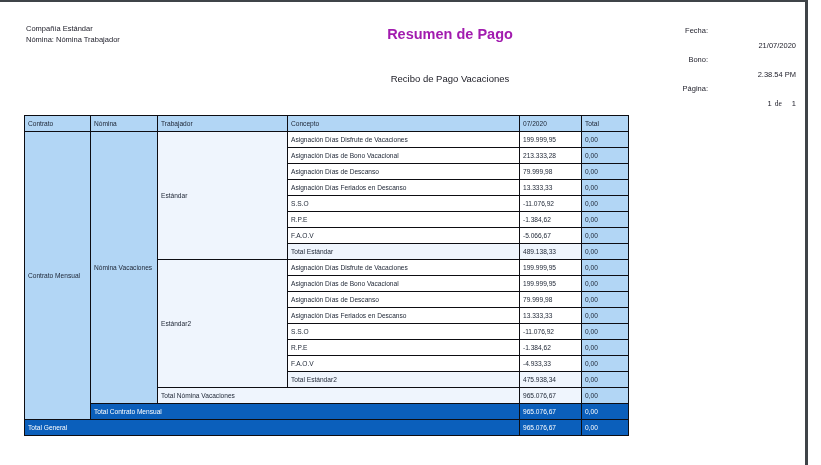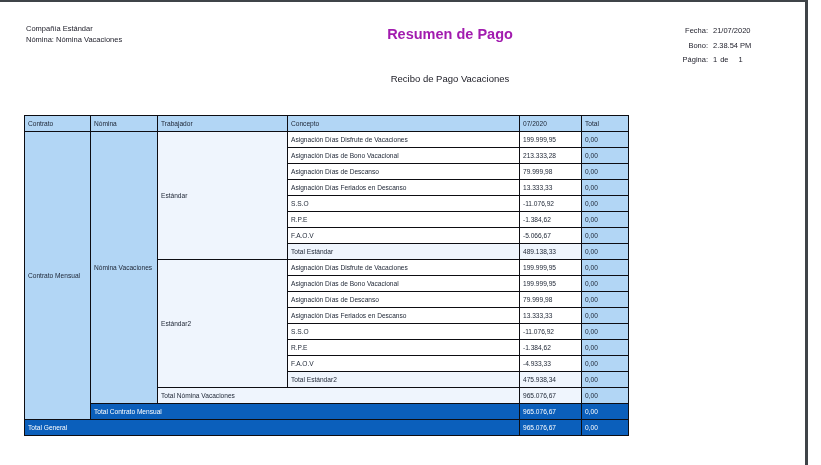--- a/index.html
+++ b/index.html
@@ -67,32 +67,33 @@
     position: absolute;
     left: 668px; top: 24px;
     width: 128px;
     font-size: 7.5px;
     line-height: 14.5px;
     color: #23232e;
   }
   .hdr-right .row {
     display: flex;
     width: 100%;
+    flex-direction: column;
   }
   .hdr-right .lbl {
     width: 40px;
     text-align: right;
     padding-right: 5px;
     white-space: nowrap;
   }
   .hdr-right .val {
     text-align: right;
     white-space: nowrap;
   }
-  .hdr-right .val .pg-of { padding: 0 6px 0 3px; }
+  .hdr-right .val .pg-of { padding: 0 6px 0 3px; font-family: Liberation Serif, serif; }
   .hdr-right .val .pg-tot { padding-left: 4px; }
 
   
   .grid {
     position: absolute;
     left: 24px;
     top: 115px;
     width: 604px;
     border-collapse: collapse;
     table-layout: fixed;
@@ -123,21 +124,21 @@
 </head>
 <body>
 
 <div id="page">
 
   <div class="frame-top"></div>
   <div class="frame-right"></div>
 
   <div class="hdr-left">
     <div>Compañía Estándar</div>
-    <div>Nómina: Nómina Vacaciones</div>
+    <div>Nómina: Nómina Trabajador</div>
   </div>
 
   <div class="hdr-center">
     <h1 class="doc-title">Resumen de Pago</h1>
     <p class="doc-subtitle">Recibo de Pago Vacaciones</p>
   </div>
 
   <div class="hdr-right">
     <div class="row">
       <span class="lbl">Fecha:</span>

